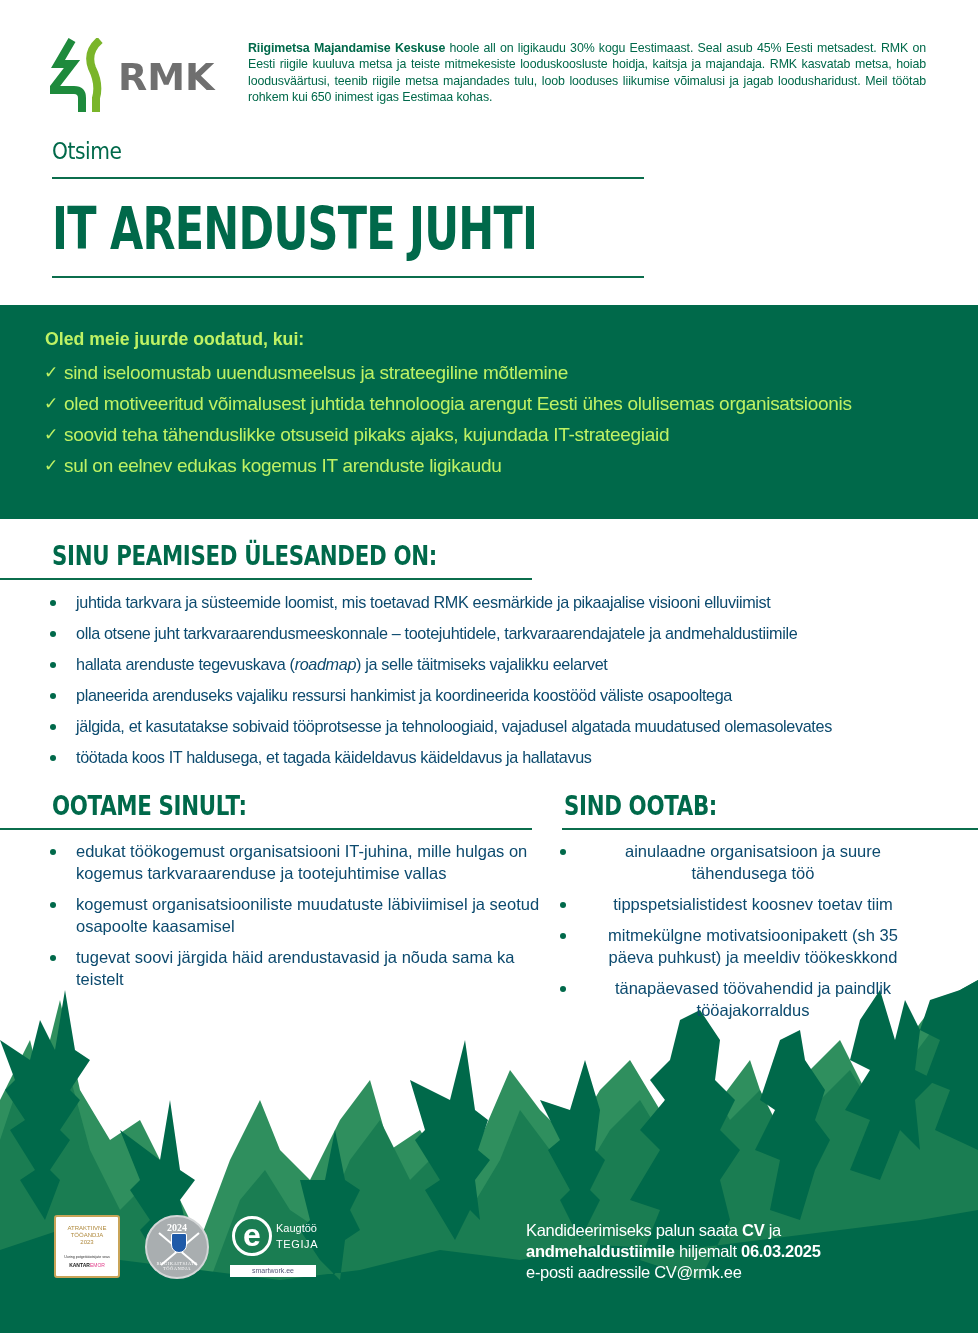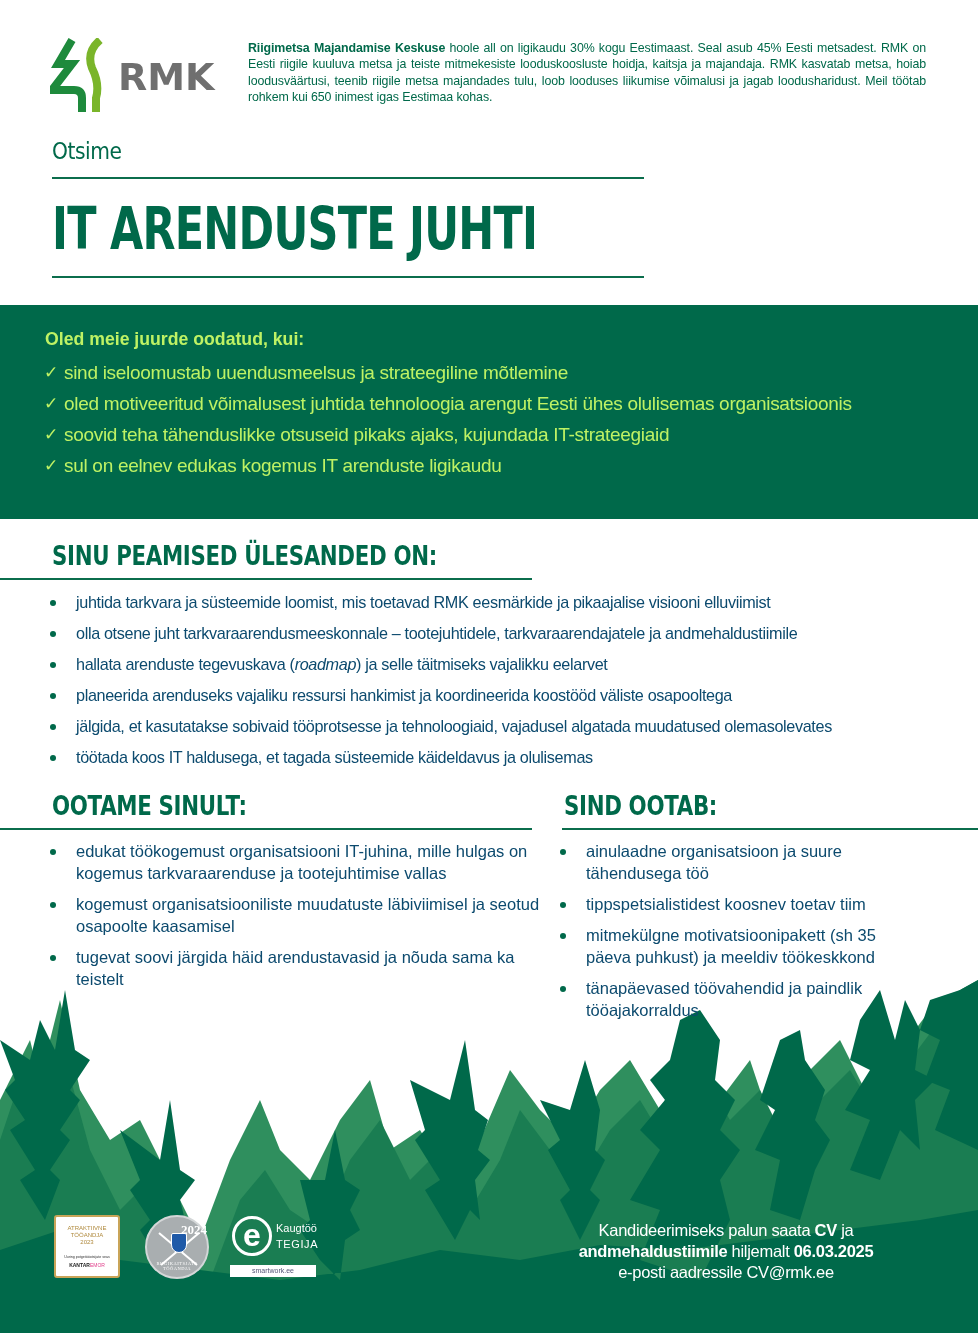--- a/index.html
+++ b/index.html
@@ -36,44 +36,44 @@
   .bullets li { position: relative; padding-left: 26px; color: #0c4a6e; font-family: "Liberation Sans", sans-serif; }
   .bullets li .dot { position: absolute; left: 0; width: 6px; height: 6px; border-radius: 50%; background: #00694a; }
 
   .tasks { left: 50px; top: 592px; width: 880px; }
   .tasks li { font-size: 16.2px; line-height: 20px; margin-bottom: 11px; letter-spacing: -0.35px; }
   .tasks li .dot { top: 8px; }
 
   .two-col li { font-size: 16.5px; line-height: 22px; margin-bottom: 9px; }
   .two-col li .dot { top: 9px; }
   .left-col { left: 50px; top: 840px; width: 490px; }
-  .right-col { left: 560px; top: 840px; width: 360px; }
+  .right-col { left: 560px; top: 840px; width: 360px; text-align: center; }
 
   .forest { position: absolute; left: 0; top: 980px; width: 978px; height: 353px; }
   .forest svg { width: 100%; height: 100%; display: block; }
 
   .badge-attractive { position: absolute; left: 54px; top: 1215px; width: 66px; height: 63px; background: #fff; border: 2px solid #c9a458; border-radius: 3px; text-align: center; font-family: "Liberation Sans", sans-serif; }
   .badge-attractive .b-title { font-size: 6px; line-height: 7px; color: #b08a3e; margin-top: 8px; }
   .badge-attractive .b-sub { font-size: 3.6px; color: #333; margin-top: 9px; }
   .badge-attractive .b-brand { font-size: 5px; margin-top: 3px; color: #222; font-weight: bold; }
   .badge-attractive .b-brand span { color: #e0408c; font-weight: normal; }
 
   .badge-seal { position: absolute; left: 145px; top: 1215px; width: 64px; height: 64px; border-radius: 50%; background: #a9aeb0; border: 2px solid #d4d7d8; }
-  .badge-seal .year { position: absolute; top: 5px; left: 0; width: 100%; text-align: right; color: #fff; font-size: 13px; font-family: "Liberation Serif", serif; font-weight: bold; }
+  .badge-seal .year { position: absolute; top: 5px; left: 0; width: 100%; text-align: center; color: #fff; font-size: 10px; font-family: "Liberation Serif", serif; font-weight: bold; }
   .badge-seal .shield { position: absolute; left: 24px; top: 16px; width: 16px; height: 20px; background: #1f5aa8; border-radius: 2px 2px 8px 8px; border: 1px solid #fff; }
   .badge-seal .swords { position: absolute; left: 10px; top: 14px; width: 44px; height: 36px; }
   .badge-seal .ring-text { position: absolute; bottom: 6px; left: 0; width: 100%; text-align: center; color: #fff; font-size: 4.5px; font-family: "Liberation Serif", serif; letter-spacing: 0.5px; }
 
   .badge-remote { position: absolute; left: 228px; top: 1212px; width: 100px; height: 68px; }
   .badge-remote .e-circle { position: absolute; left: 4px; top: 4px; width: 40px; height: 40px; border-radius: 50%; border: 3px solid #fff; color: #fff; text-align: center; font-size: 32px; line-height: 32px; font-weight: bold; font-family: "Liberation Sans", sans-serif; }
   .badge-remote .r-l1 { position: absolute; left: 48px; top: 10px; color: #fff; font-size: 11px; font-family: "Liberation Sans", sans-serif; }
   .badge-remote .r-l2 { position: absolute; left: 48px; top: 26px; color: #fff; font-size: 11px; letter-spacing: 0.6px; font-family: "Liberation Sans", sans-serif; }
   .badge-remote .r-site { position: absolute; left: 2px; top: 53px; width: 86px; height: 12px; background: #fff; color: #557; font-size: 7px; line-height: 12px; text-align: center; font-family: "Liberation Sans", sans-serif; }
 
-  .apply { position: absolute; right: 52px; top: 1220px; width: 400px; text-align: center; color: #fff; font-size: 16.5px; line-height: 21px; font-family: "Liberation Sans", sans-serif; letter-spacing: -0.3px; }
+  .apply { position: absolute; right: 52px; top: 1220px; width: 400px; text-align: left; color: #fff; font-size: 16.5px; line-height: 21px; font-family: "Liberation Sans", sans-serif; letter-spacing: -0.3px; }
   .apply b { font-weight: bold; }
 </style>
 </head>
 <body>
 
 <div class="logo">
   <svg viewBox="0 0 170 74">
     <path d="M22 2 L8 26 L22 26 L2 52 L24 52 Q32 52 32 60 L32 74" fill="none" stroke="#1e8a3c" stroke-width="8" stroke-linejoin="miter"></path>
     <path d="M50 2 Q36 14 42 30 Q50 46 46 60 L46 74" fill="none" stroke="#7ab52a" stroke-width="8"></path>
     <text x="68" y="52" font-family="DejaVu Sans, sans-serif" font-size="38" font-weight="bold" fill="#6f6f6f">RMK</text>
@@ -98,21 +98,21 @@
 </section>
 
 <h2 class="section-title" style="left:52px; top:541px;">SINU PEAMISED ÜLESANDED ON:</h2>
 <div class="rule" style="left:0; top:578px; width:532px;"></div>
 <ul class="bullets tasks">
   <li><span class="dot"></span><span>juhtida tarkvara ja süsteemide loomist, mis toetavad RMK eesmärkide ja pikaajalise visiooni elluviimist</span></li>
   <li><span class="dot"></span><span>olla otsene juht tarkvaraarendusmeeskonnale – tootejuhtidele, tarkvaraarendajatele ja andmehaldustiimile</span></li>
   <li><span class="dot"></span><span>hallata arenduste tegevuskava (</span><i>roadmap</i><span>) ja selle täitmiseks vajalikku eelarvet</span></li>
   <li><span class="dot"></span><span>planeerida arenduseks vajaliku ressursi hankimist ja koordineerida koostööd väliste osapooltega</span></li>
   <li><span class="dot"></span><span>jälgida, et kasutatakse sobivaid tööprotsesse ja tehnoloogiaid, vajadusel algatada muudatused olemasolevates</span></li>
-  <li><span class="dot"></span><span>töötada koos IT haldusega, et tagada süsteemide käideldavus ja olulisemas</span></li>
+  <li><span class="dot"></span><span>töötada koos IT haldusega, et tagada käideldavus käideldavus ja hallatavus</span></li>
 </ul>
 
 <div class="forest">
   <svg viewBox="0 0 978 353" preserveAspectRatio="none">
 
     <path fill="#2f8f5e" d="M0 120 L30 60 L40 100 L60 20 L80 110 L110 160 L140 140 L170 200 L200 260 L230 180 L260 120 L280 170 L310 200 L340 140 L370 100 L390 170 L420 150 L450 200 L480 160 L510 90 L540 130 L570 160 L600 110 L630 80 L660 130 L690 70 L720 120 L750 80 L770 140 L800 100 L840 60 L870 120 L900 70 L930 30 L960 10 L978 0 L978 353 L0 353 Z"></path>
 
     <path fill="#1a7d52" d="M0 160 L20 100 L40 150 L60 60 L90 170 L120 230 L150 200 L180 270 L210 300 L240 220 L265 190 L290 230 L320 250 L350 180 L380 140 L410 200 L440 170 L470 230 L500 180 L520 130 L550 170 L580 200 L610 150 L640 120 L670 170 L700 90 L730 140 L760 110 L790 170 L820 120 L850 90 L880 140 L910 80 L940 40 L978 20 L978 353 L0 353 Z"></path>
 
     <path fill="#00694a" d="

